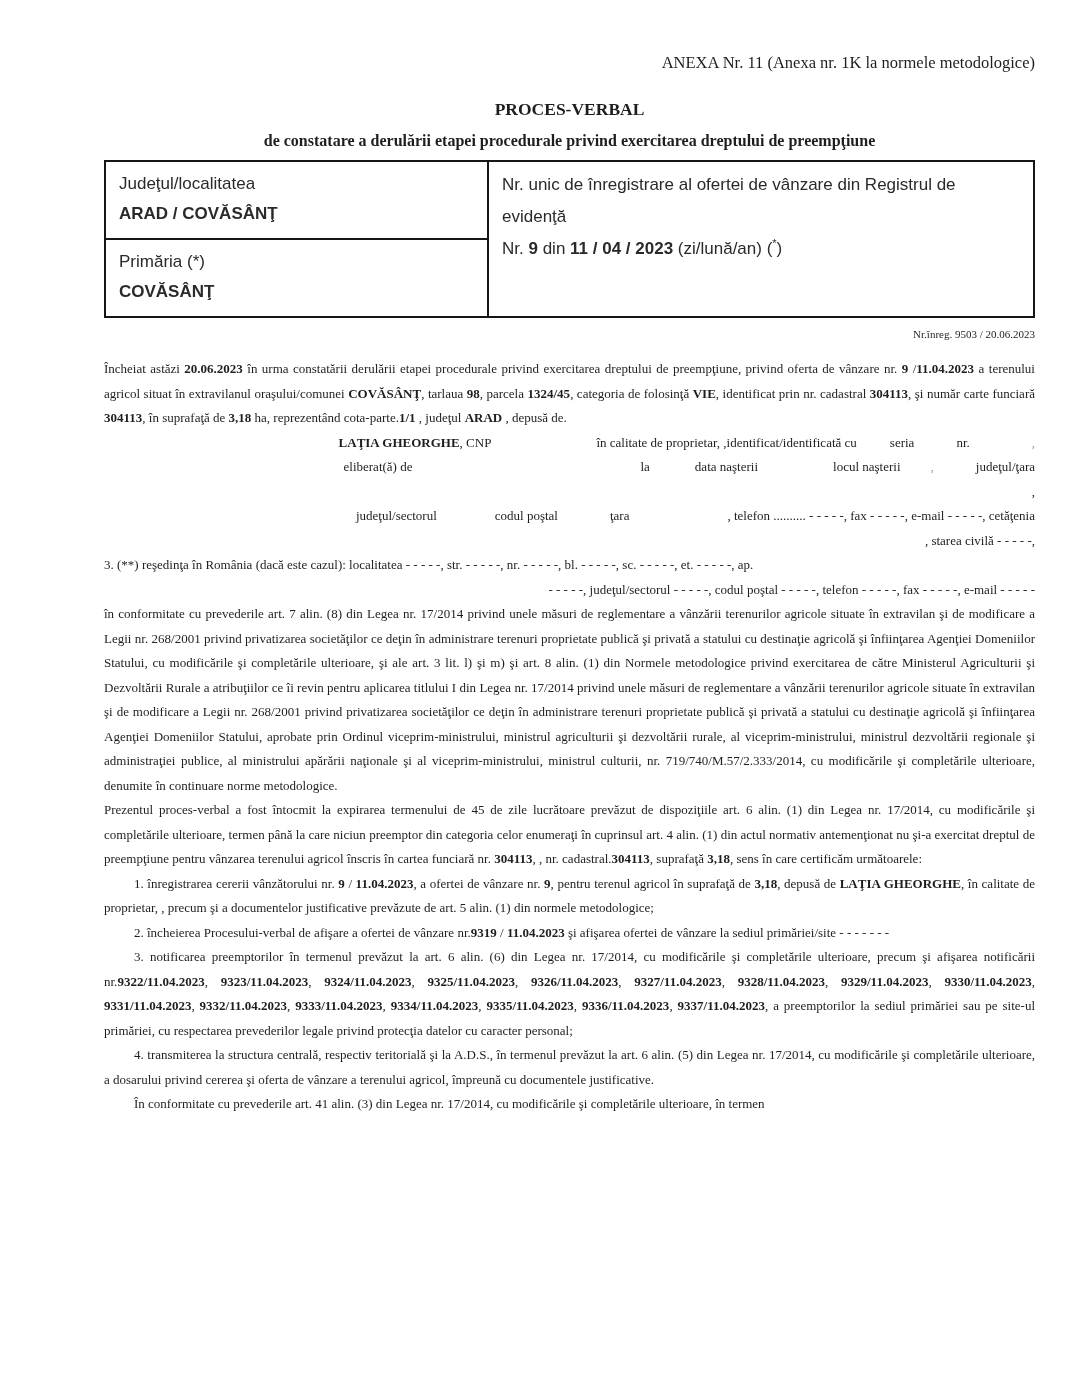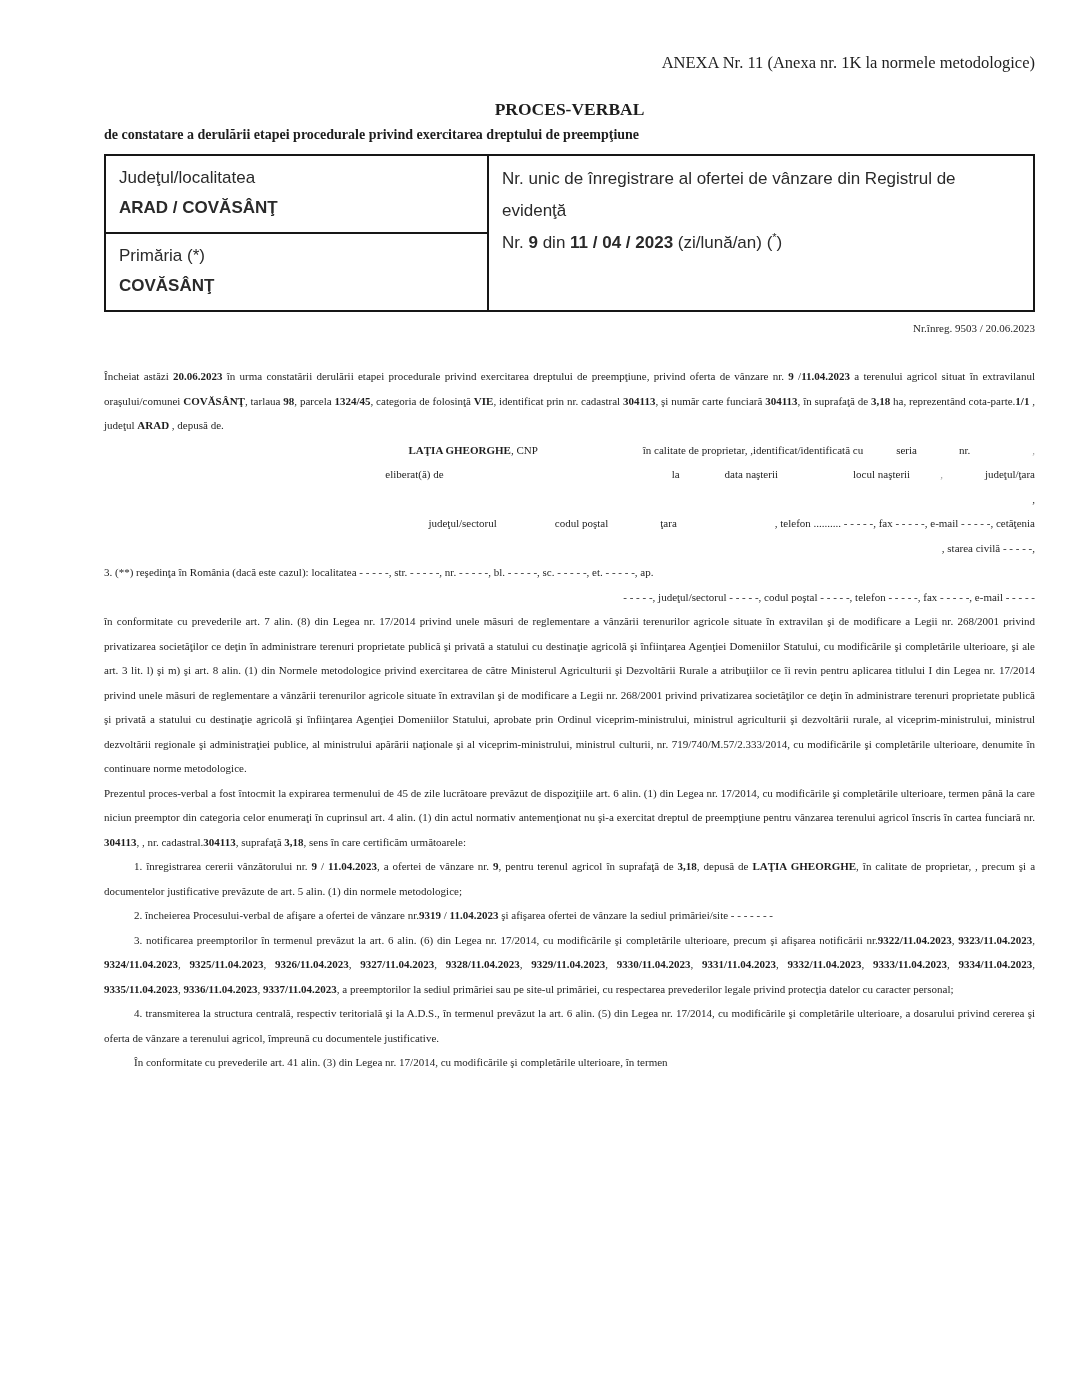--- a/index.html
+++ b/index.html
@@ -8,21 +8,21 @@
     width:1081px;height:1400px;
     box-sizing:border-box;
     padding:52px 46px 0 104px;
     background:#ffffff;
     color:#1e1e1e;
     font-family:"Liberation Serif", serif;
     overflow:hidden;
   }
   .annex{ text-align:right; font-size:16.5px; line-height:22px; }
   .title{ text-align:center; font-weight:bold; font-size:17.5px; line-height:22px; margin-top:24px; }
-  .subtitle{ text-align:left; font-weight:bold; font-size:14px; line-height:22px; margin-top:4px; }
+  .subtitle{ text-align:center; font-weight:bold; font-size:16px; line-height:22px; margin-top:10px; }
 
   table.head-table{
     width:100%;
     border-collapse:collapse;
     margin-top:8px;
     font-family:"Liberation Sans", sans-serif;
     font-size:17px;
     color:#2a2a2a;
   }
   table.head-table td{
@@ -30,21 +30,21 @@
     vertical-align:top;
     padding:7px 13px 9px 13px;
   }
   td.cell-left{ width:355px; line-height:30px; }
   td.cell-left .cell-label{ font-weight:normal; }
   td.cell-left .cell-value{ font-weight:bold; }
   td.cell-right{ line-height:32px; }
 
   .reg-note{ text-align:right; font-size:11px; line-height:22px; margin-top:5px; }
 
-  .doc-body{ margin-top:25px; font-size:11px; line-height:24.5px; }
+  .doc-body{ margin-top:12px; font-size:13px; line-height:24.5px; }
   .para{ margin:0; }
   .just{ text-align:justify; }
   .ind{ text-indent:30px; }
   .fields{ text-align:right; }
   .ml27{ padding-left:27px; }
   .ml48{ padding-left:48px; }
   .gap{ display:inline-block; height:1px; }
   .b{ font-weight:bold; }
   .faint{ color:#9a9a9a; }
   .sup{ vertical-align:super; font-size:11px; line-height:0; }

